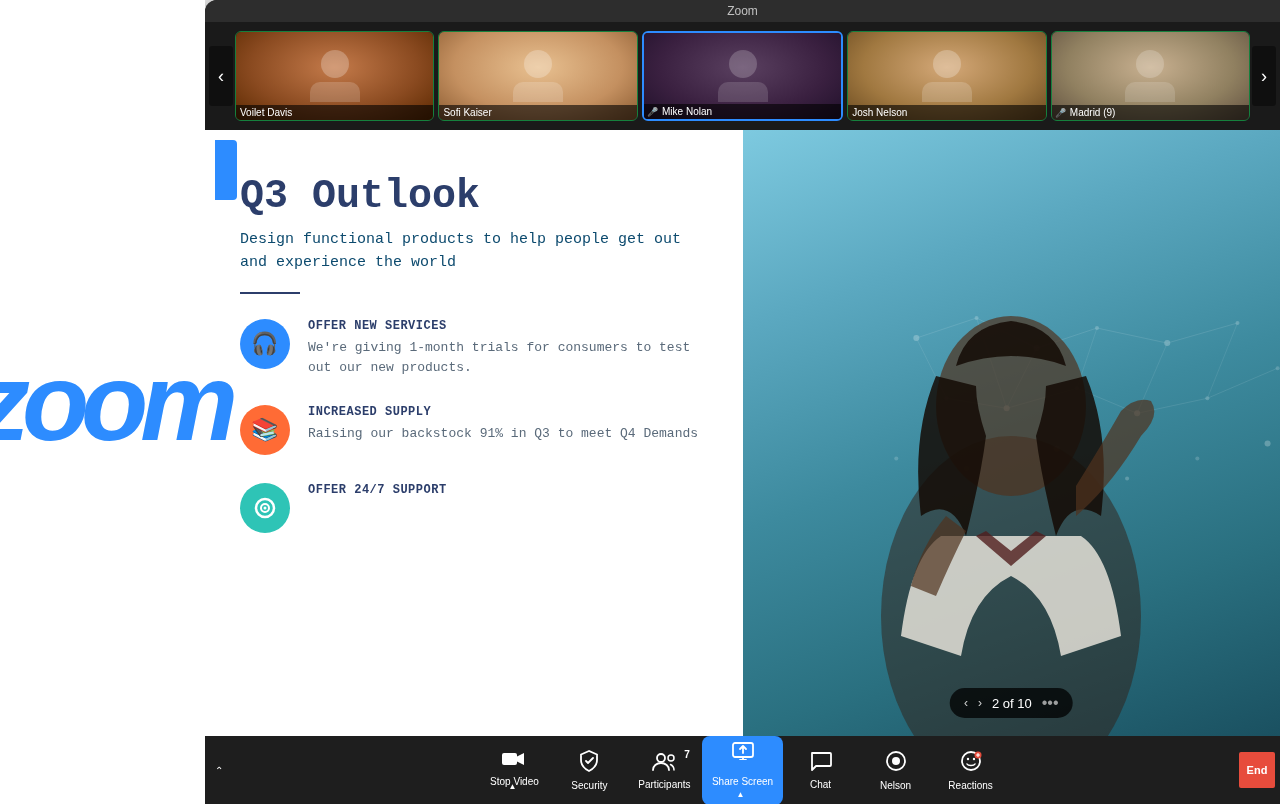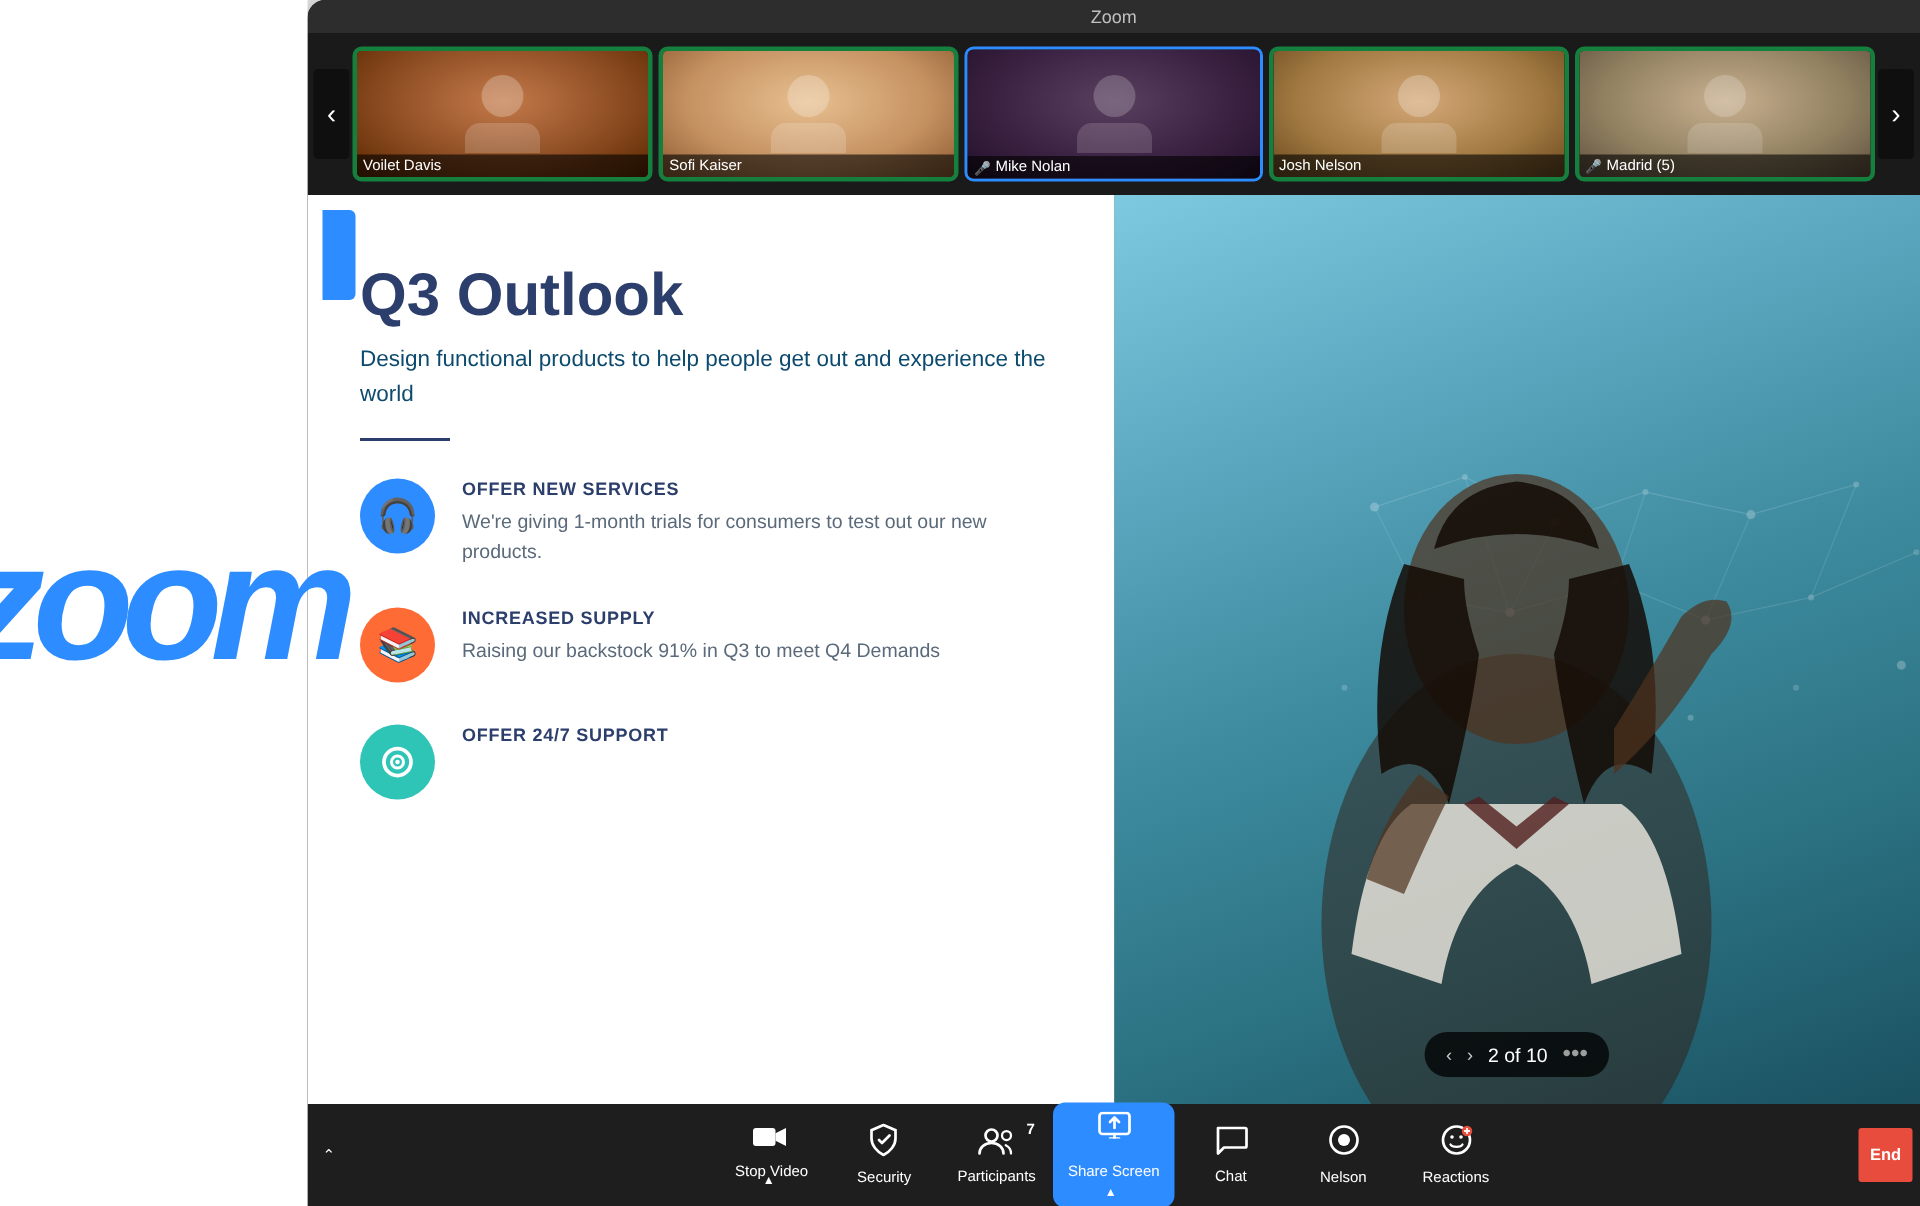--- a/index.html
+++ b/index.html
@@ -92,21 +92,21 @@
     .nav-arrow.left { left: 4px; }
     .nav-arrow.right { right: 4px; }
 
     .participant-tile {
       flex: 1;
       height: 90px;
       background: #333;
       border-radius: 6px;
       overflow: hidden;
       position: relative;
-      border: 3px solid #15803d;
+      border: 1px solid #15803d;
     }
     .participant-tile.active {
       border: 2px solid #2D8CFF;
     }
     .participant-name {
       position: absolute;
       bottom: 0;
       left: 0;
       right: 0;
       background: rgba(0,0,0,0.6);
@@ -154,20 +154,21 @@
     }
 
     
     .slides-panel {
       width: 50%;
       background: white;
       position: relative;
       display: flex;
       flex-direction: column;
       padding: 30px 30px 30px 35px;
+      font-family: Liberation Mono, monospace;
     }
 
     .slide-indicator {
       position: absolute;
       top: 10px;
       left: 10px;
       width: 22px;
       height: 60px;
       background: #2D8CFF;
       border-radius: 0 4px 4px 0;
@@ -456,21 +457,21 @@
       </div>
     </div>
 
     <div class="participant-tile">
       <div class="person-shape face-madrid">
         <div class="person-head" style="background:rgba(255,255,255,0.2);"></div>
         <div class="person-body" style="background:rgba(255,255,255,0.15);width:50px;"></div>
       </div>
       <div class="participant-name">
         <span class="mic-icon-red">🎤</span>
-        <span>Madrid (5)</span>
+        <span>Madrid (9)</span>
       </div>
     </div>
 
     <div class="nav-arrow right">›</div>
   </div>
 
   <div class="main-content">
 
     <div class="slides-panel">
       <div class="slide-indicator"></div>

